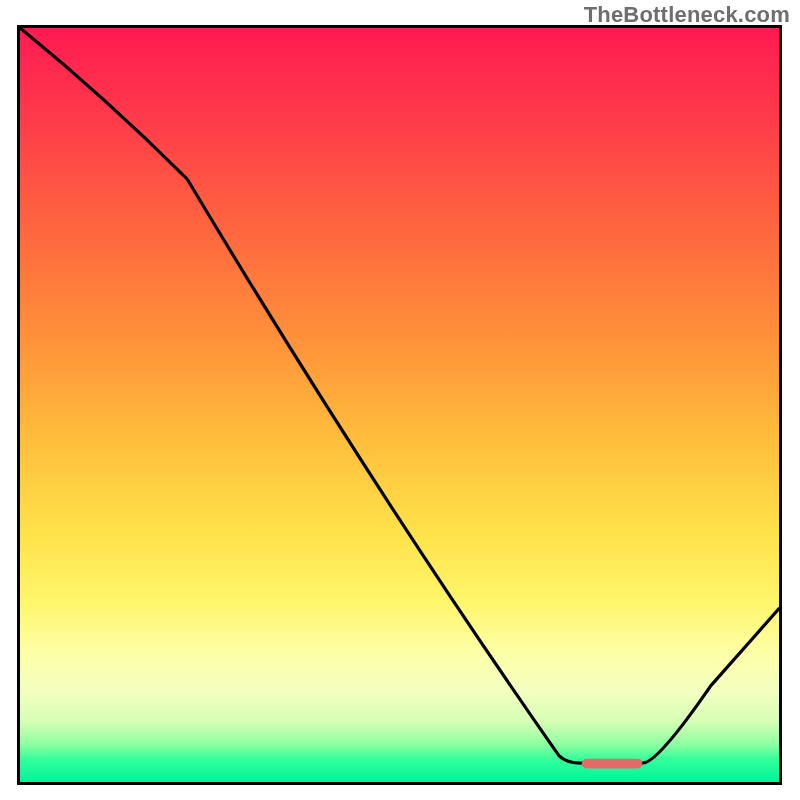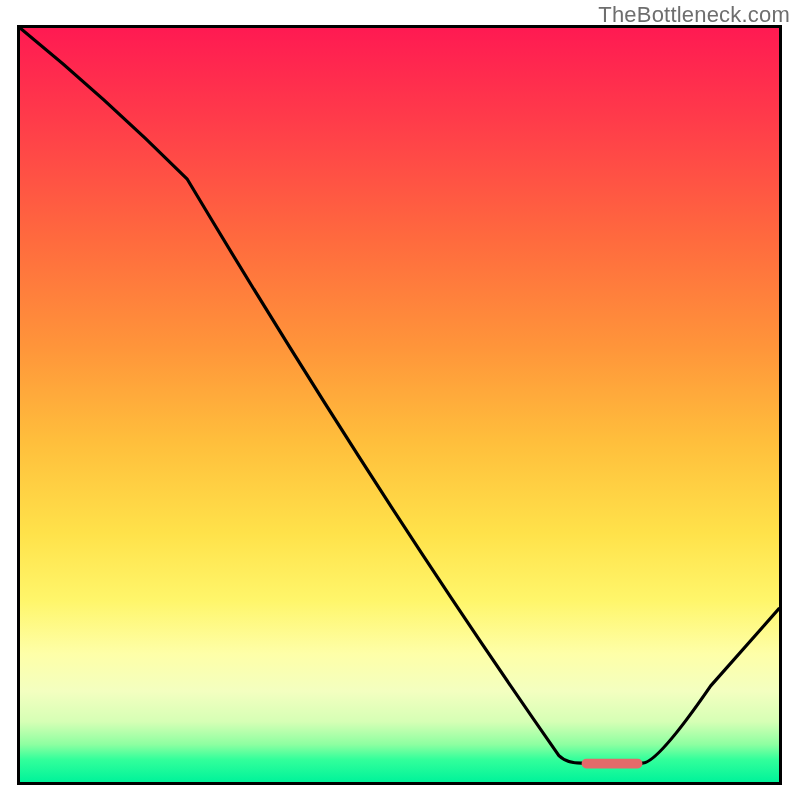--- a/index.html
+++ b/index.html
@@ -14,21 +14,21 @@
   .wrap {
     position: relative;
     width: 800px;
     height: 800px;
   }
   .watermark {
     position: absolute;
     top: 2px;
     right: 10px;
     font-size: 22px;
-    font-weight: 400;
+    font-weight: 700;
     color: #6e6e6e;
     letter-spacing: 0.2px;
     user-select: none;
   }
   .plot {
     position: absolute;
     left: 17px;
     top: 25px;
     width: 765px;
     height: 760px;

